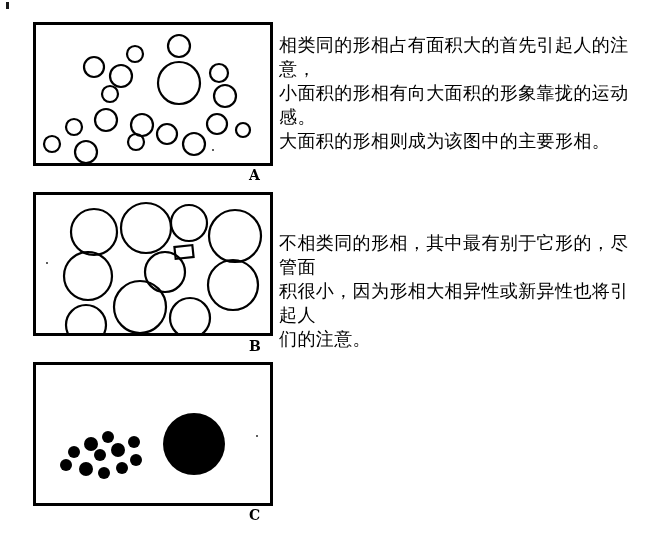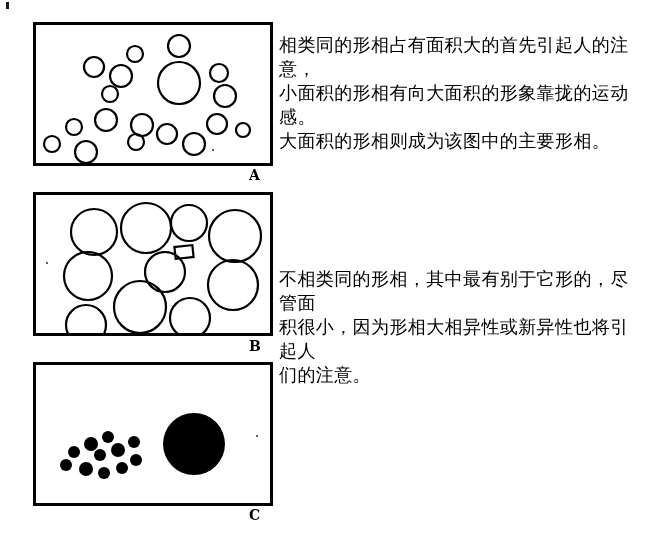--- a/index.html
+++ b/index.html
@@ -71,21 +71,21 @@
     width: 352px;
     font-family: "DejaVu Sans", "Liberation Sans", sans-serif;
     font-size: 18px;
     line-height: 24px;
     color: #000000;
     letter-spacing: 0.4px;
     white-space: pre-line;
     text-align: left;
   }
   #caption-a { top: 33px; }
-  #caption-b { top: 231px; margin-top: 36px; }
+  #caption-b { top: 231px; }
   #caption-c { top: 406px; }
 
   
   .speckle {
     position: absolute;
     background: #2a2a2a;
     border-radius: 50%;
     width: 2px;
     height: 2px;
   }

